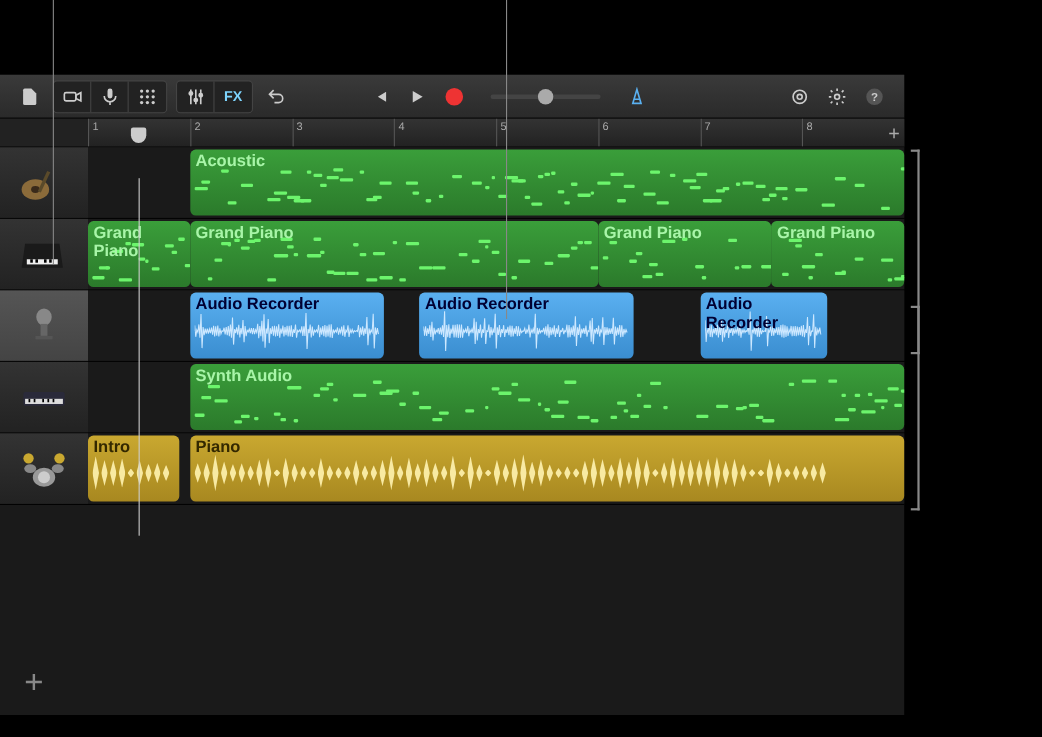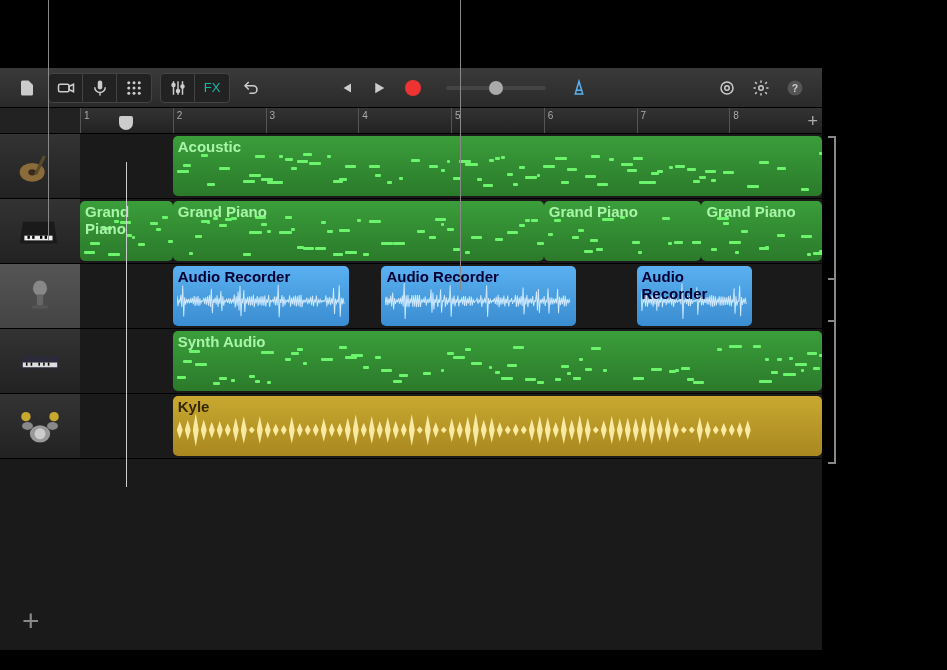--- a/index.html
+++ b/index.html
@@ -4,21 +4,21 @@
 <style>
   * { margin: 0; padding: 0; box-sizing: border-box; }
   body { background: #000; font-family: -apple-system, Helvetica, Arial, sans-serif; width: 947px; height: 670px; overflow: hidden; }
   .app { position: absolute; top: 68px; left: 0; width: 822px; height: 582px; background: #1a1a1a; }
   .toolbar { display: flex; align-items: center; height: 40px; background: linear-gradient(#3a3a3a, #2a2a2a); padding: 0 10px; gap: 0; border-bottom: 1px solid #000; }
   .tb-btn { width: 34px; height: 28px; display: flex; align-items: center; justify-content: center; color: #ccc; cursor: pointer; }
   .tb-btn svg { width: 18px; height: 18px; }
   .tb-group { display: flex; align-items: center; background: #222; border: 1px solid #444; border-radius: 4px; margin: 0 4px; }
   .tb-group .tb-btn { border-right: 1px solid #444; }
   .tb-group .tb-btn:last-child { border-right: none; }
-  .fx-txt { font-size: 13px; font-weight: normal; color: #14b8a6; }
+  .fx-txt { font-size: 13px; font-weight: bold; color: #7dd3fc; }
   .record-dot { width: 16px; height: 16px; background: #e33; border-radius: 50%; }
   .vol-slider { width: 100px; height: 4px; background: #444; border-radius: 2px; margin: 0 16px; position: relative; }
   .vol-thumb { position: absolute; width: 14px; height: 14px; background: #aaa; border-radius: 50%; top: -5px; left: 43px; }
   .tb-spacer { flex: 1; }
   .ruler-row { display: flex; height: 26px; background: #2a2a2a; border-bottom: 1px solid #000; }
   .ruler-gutter { width: 80px; background: #222; }
   .ruler { flex: 1; position: relative; background: linear-gradient(#333, #222); }
   .ruler-tick { position: absolute; top: 0; height: 100%; border-left: 1px solid #555; font-size: 10px; color: #aaa; padding-left: 3px; padding-top: 2px; }
   .ruler-add { position: absolute; right: 4px; top: 3px; color: #aaa; font-size: 18px; cursor: pointer; }
   .playhead-marker { position: absolute; top: 8px; width: 14px; height: 14px; background: #ccc; border-radius: 2px 2px 50% 50%; transform: translateX(-50%); }
@@ -501,22 +501,36 @@
           <span class="instr-icon"><svg viewBox="0 0 64 48">
               <ellipse cx="32" cy="34" rx="13" ry="11" fill="#999"></ellipse>
               <circle cx="32" cy="34" r="7" fill="#ccc"></circle>
               <ellipse cx="16" cy="24" rx="7" ry="5" fill="#888"></ellipse>
               <ellipse cx="48" cy="24" rx="7" ry="5" fill="#888"></ellipse>
               <circle cx="14" cy="12" r="6" fill="#c9a830"></circle>
               <circle cx="50" cy="12" r="6" fill="#c9a830"></circle>
             </svg></span>
         </div>
         <div class="track-lane">
+          <div class="region drummer" style="left: 0px; width: 83.475px;">
+            <div class="region-label">Intro</div>
+            <div class="drummer-wave">
+              <div class="drum-hit" style="height: 31.0149px; clip-path: polygon(50% 0px, 100% 50%, 50% 100%, 0px 50%);"></div>
+              <div class="drum-hit" style="height: 23.6665px; clip-path: polygon(50% 0px, 100% 50%, 50% 100%, 0px 50%);"></div>
+              <div class="drum-hit" style="height: 23.8294px; clip-path: polygon(50% 0px, 100% 50%, 50% 100%, 0px 50%);"></div>
+              <div class="drum-hit" style="height: 26.7505px; clip-path: polygon(50% 0px, 100% 50%, 50% 100%, 0px 50%);"></div>
+              <div class="drum-hit" style="height: 7.97301px; clip-path: polygon(50% 0px, 100% 50%, 50% 100%, 0px 50%);"></div>
+              <div class="drum-hit" style="height: 22.8921px; clip-path: polygon(50% 0px, 100% 50%, 50% 100%, 0px 50%);"></div>
+              <div class="drum-hit" style="height: 16.9767px; clip-path: polygon(50% 0px, 100% 50%, 50% 100%, 0px 50%);"></div>
+              <div class="drum-hit" style="height: 18.6592px; clip-path: polygon(50% 0px, 100% 50%, 50% 100%, 0px 50%);"></div>
+              <div class="drum-hit" style="height: 14.89px; clip-path: polygon(50% 0px, 100% 50%, 50% 100%, 0px 50%);"></div>
+            </div>
+          </div>
           <div class="region drummer" style="left: 92.75px; width: 649.25px;">
-            <div class="region-label">Kyle</div>
+            <div class="region-label">Piano</div>
             <div class="drummer-wave">
               <div class="drum-hit" style="height: 17.5278px; clip-path: polygon(50% 0px, 100% 50%, 50% 100%, 0px 50%);"></div>
               <div class="drum-hit" style="height: 19.9376px; clip-path: polygon(50% 0px, 100% 50%, 50% 100%, 0px 50%);"></div>
               <div class="drum-hit" style="height: 33.4019px; clip-path: polygon(50% 0px, 100% 50%, 50% 100%, 0px 50%);"></div>
               <div class="drum-hit" style="height: 21.0195px; clip-path: polygon(50% 0px, 100% 50%, 50% 100%, 0px 50%);"></div>
               <div class="drum-hit" style="height: 16.4077px; clip-path: polygon(50% 0px, 100% 50%, 50% 100%, 0px 50%);"></div>
               <div class="drum-hit" style="height: 17.9245px; clip-path: polygon(50% 0px, 100% 50%, 50% 100%, 0px 50%);"></div>
               <div class="drum-hit" style="height: 13.5575px; clip-path: polygon(50% 0px, 100% 50%, 50% 100%, 0px 50%);"></div>
               <div class="drum-hit" style="height: 24.4797px; clip-path: polygon(50% 0px, 100% 50%, 50% 100%, 0px 50%);"></div>
               <div class="drum-hit" style="height: 27.2711px; clip-path: polygon(50% 0px, 100% 50%, 50% 100%, 0px 50%);"></div>

